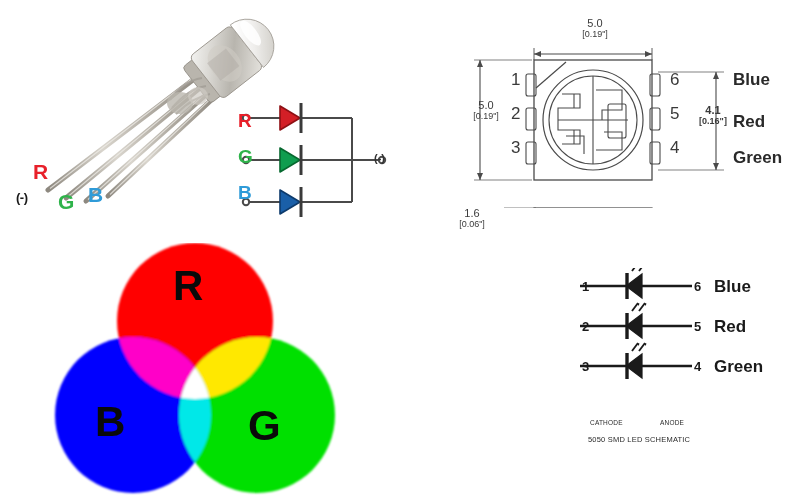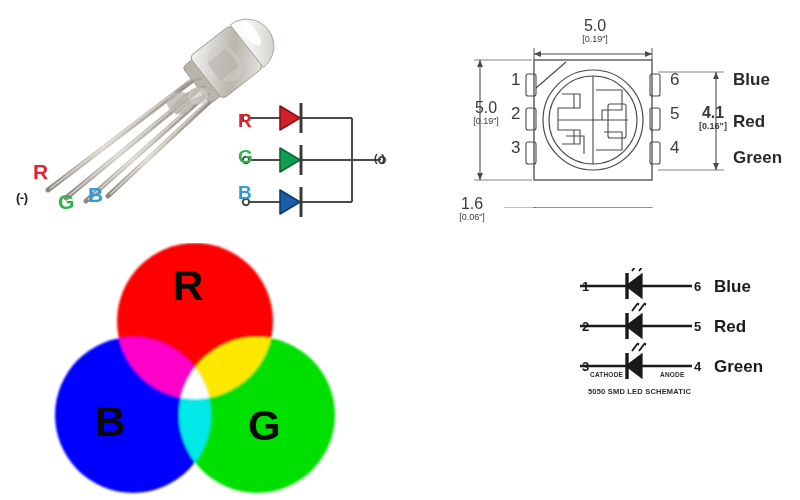--- a/index.html
+++ b/index.html
@@ -56,27 +56,27 @@
   #package-drawing {
     left: 462px; top: 8px;
     width: 338px; height: 200px;
   }
   .dim-text {
     font-family: "Liberation Sans", sans-serif;
     color: #3a3a3a;
     text-align: center;
     line-height: 1.05;
   }
-  .dim-major { font-size: 16px; }
+  .dim-major { font-size: 11px; }
   .dim-minor { font-size: 9px; }
 
   #dim-top      { left: 560px; top: 18px;  width: 70px; }
   #dim-left     { left: 462px; top: 100px; width: 48px; }
   #dim-right    { left: 690px; top: 105px; width: 46px; font-weight: bold; }
-  #dim-side     { left: 455px; top: 196px; width: 34px; }
+  #dim-side     { left: 455px; top: 208px; width: 34px; }
 
   .pin-num {
     position: absolute;
     font-family: "Liberation Sans", sans-serif;
     font-size: 17px;
     color: #3a3a3a;
   }
   .side-name {
     position: absolute;
     font-family: "Liberation Sans", sans-serif;
@@ -104,23 +104,24 @@
     position: absolute;
     font-family: "Liberation Sans", sans-serif;
     font-size: 17px;
     font-weight: bold;
     color: #1a1a1a;
   }
   .smd-tiny {
     position: absolute;
     font-family: "Liberation Sans", sans-serif;
     font-size: 6.5px;
-    font-weight: bold;
+    font-weight: normal;
     color: #2a2a2a;
     letter-spacing: 0.2px;
+    margin-top: 48px;
   }
 
   
   #rgb-venn {
     left: 45px; top: 243px;
     width: 300px; height: 255px;
   }
   .venn-letter {
     position: absolute;
     font-family: "Liberation Sans", sans-serif;

